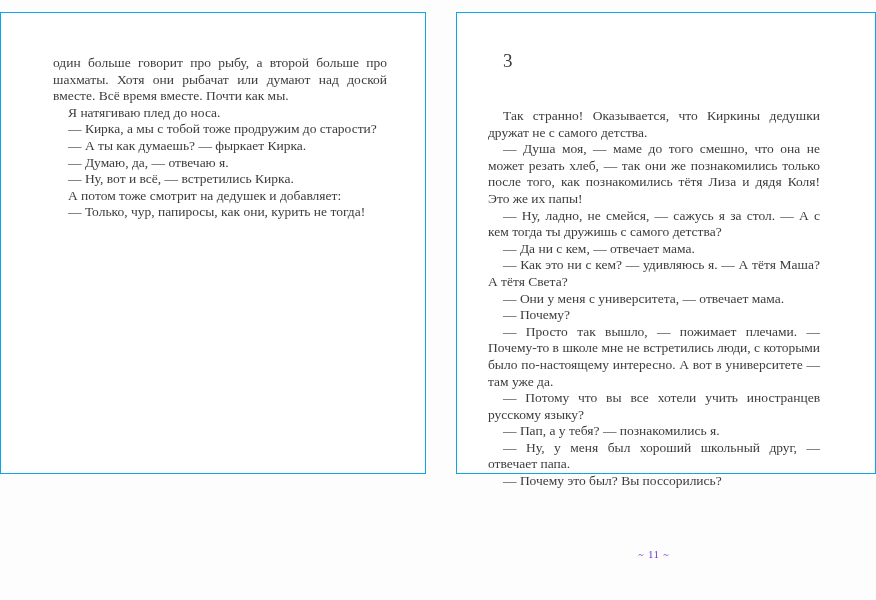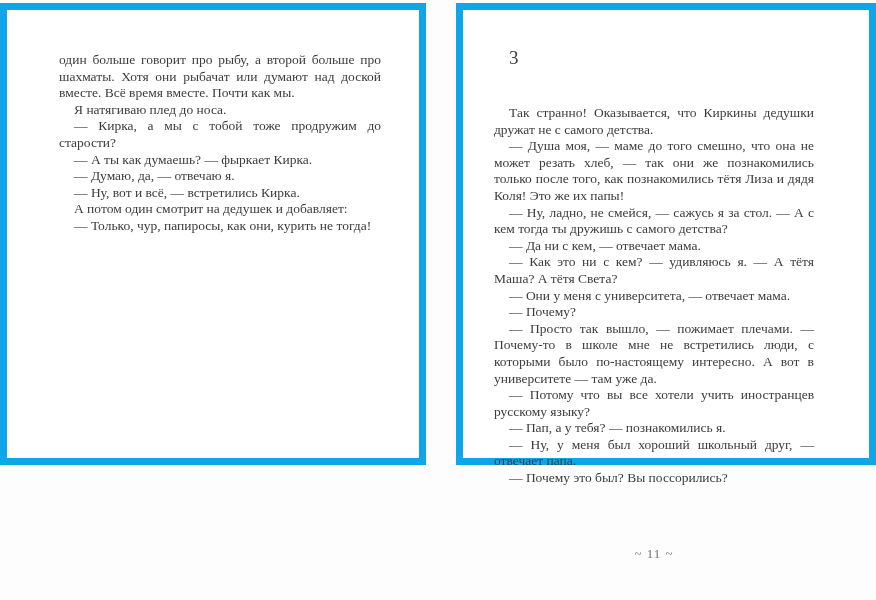--- a/index.html
+++ b/index.html
@@ -5,24 +5,24 @@
   html, body { margin: 0; padding: 0; }
   body {
     width: 876px; height: 600px;
     background: #fdfdfd;
     position: relative;
     font-family: "Liberation Serif", "DejaVu Serif", serif;
     overflow: hidden;
   }
   .page {
     position: absolute;
-    top: 3px;
+    top: 12px;
     height: 462px;
     background: #ffffff;
-    border: 7px solid #0ea5e9;
+    border: 1px solid #0ea5e9;
     box-sizing: border-box;
   }
   .page-left  { left: 0;     width: 426px; }
   .page-right { left: 456px; width: 420px; }
   .textcol {
     color: #3c3c3c;
     font-size: 13.5px;
     line-height: 16.6px;
   }
   .page-left  .textcol { padding: 42px 38px 0 52px; }
@@ -37,37 +37,37 @@
     font-size: 19px;
     line-height: 23px;
     margin: 0 0 36px 15px;
     color: #3c3c3c;
   }
   .page-number {
     position: absolute;
     left: 31px; right: 55px;
     top: 536px;
     text-align: center;
-    font-size: 13px;
-    color: #737373;
+    font-size: 10px;
+    color: #6d28d9;
     letter-spacing: 1px;
   }
 </style>
 </head>
 <body>
 
 <div class="page page-left">
   <div class="textcol" id="left-text">
       <p class="para noindent">один больше говорит про рыбу, а второй больше про шахматы. Хотя они рыбачат или думают над доской вместе. Всё время вместе. Почти как мы.</p>
       <p class="para">Я натягиваю плед до носа.</p>
       <p class="para">— Кирка, а мы с тобой тоже продружим до старости?</p>
       <p class="para">— А ты как думаешь? — фыркает Кирка.</p>
       <p class="para">— Думаю, да, — отвечаю я.</p>
       <p class="para">— Ну, вот и всё, — встретились Кирка.</p>
-      <p class="para">А потом один смотрит на дедушек и добавляет:</p>
+      <p class="para">А потом тоже смотрит на дедушек и добавляет:</p>
       <p class="para">— Только, чур, папиросы, как они, курить не тогда!</p>
     </div>
 </div>
 
 <div class="page page-right">
   <div class="textcol">
     <div class="chapter-num">3</div>
     <div id="right-text">
         <p class="para">Так странно! Оказывается, что Киркины дедушки дружат не с самого детства.</p>
         <p class="para">— Душа моя, — маме до того смешно, что она не может резать хлеб, — так они же познакомились только после того, как познакомились тётя Лиза и дядя Коля! Это же их папы!</p>

